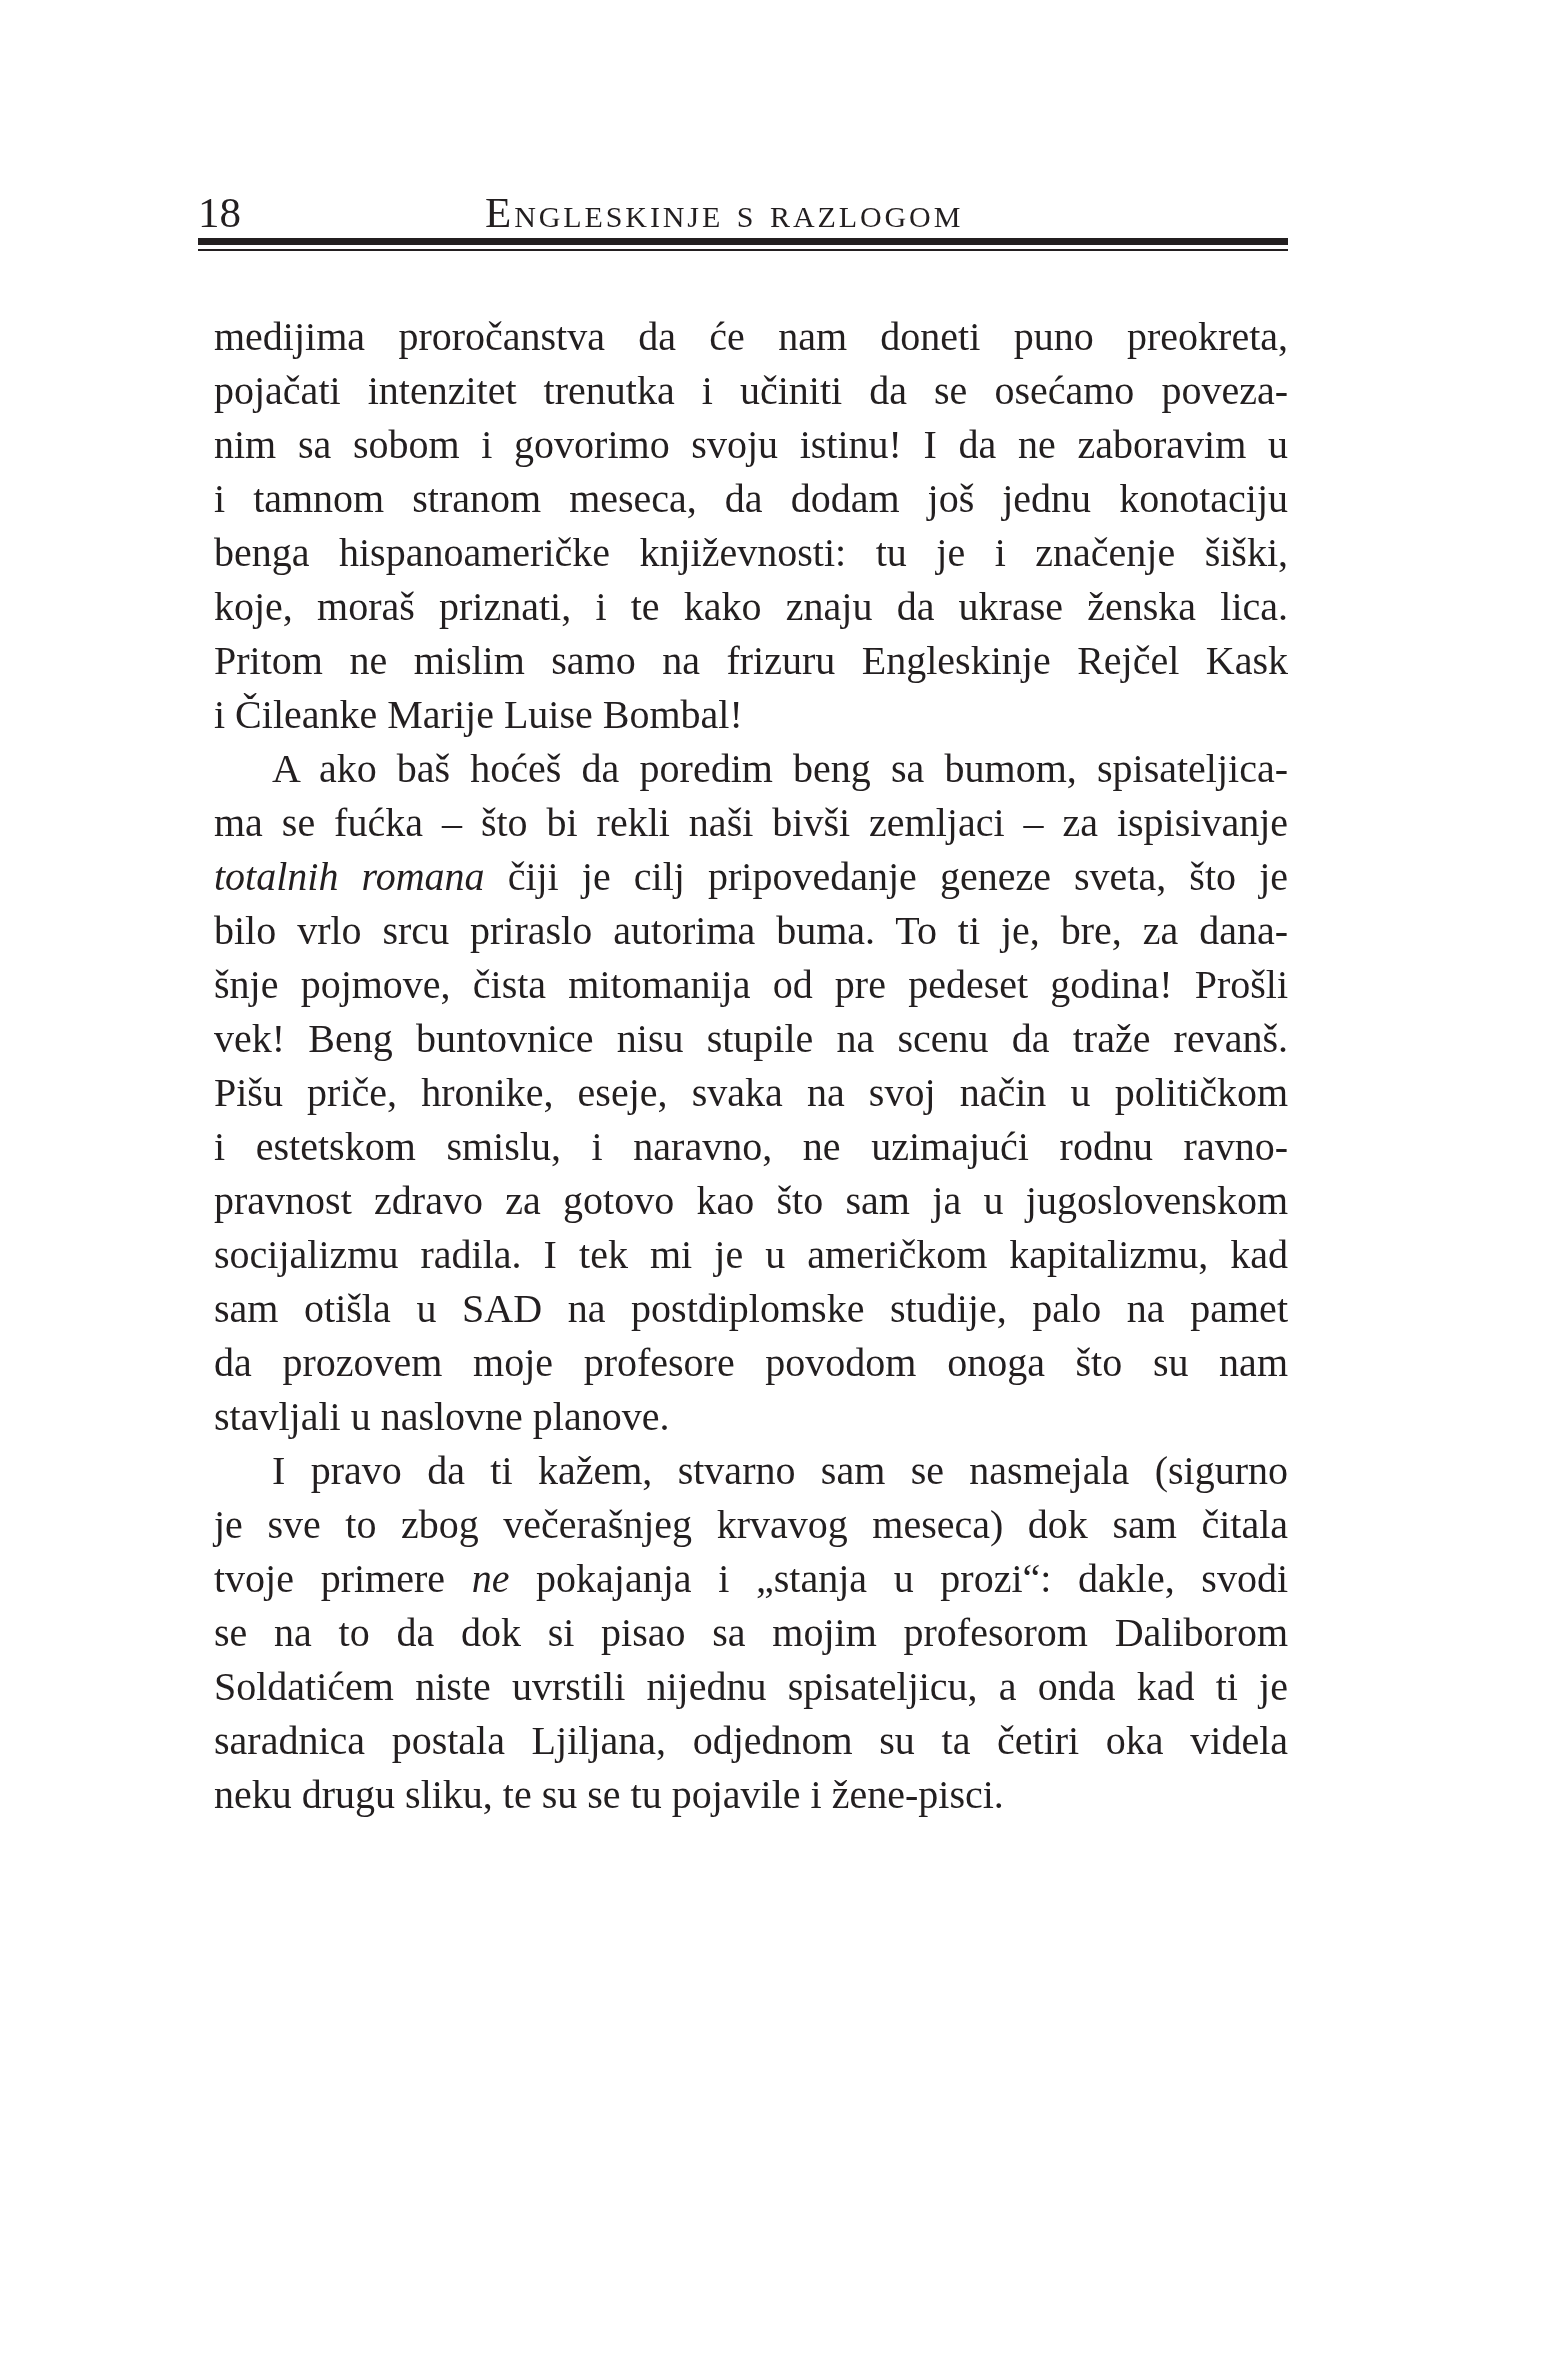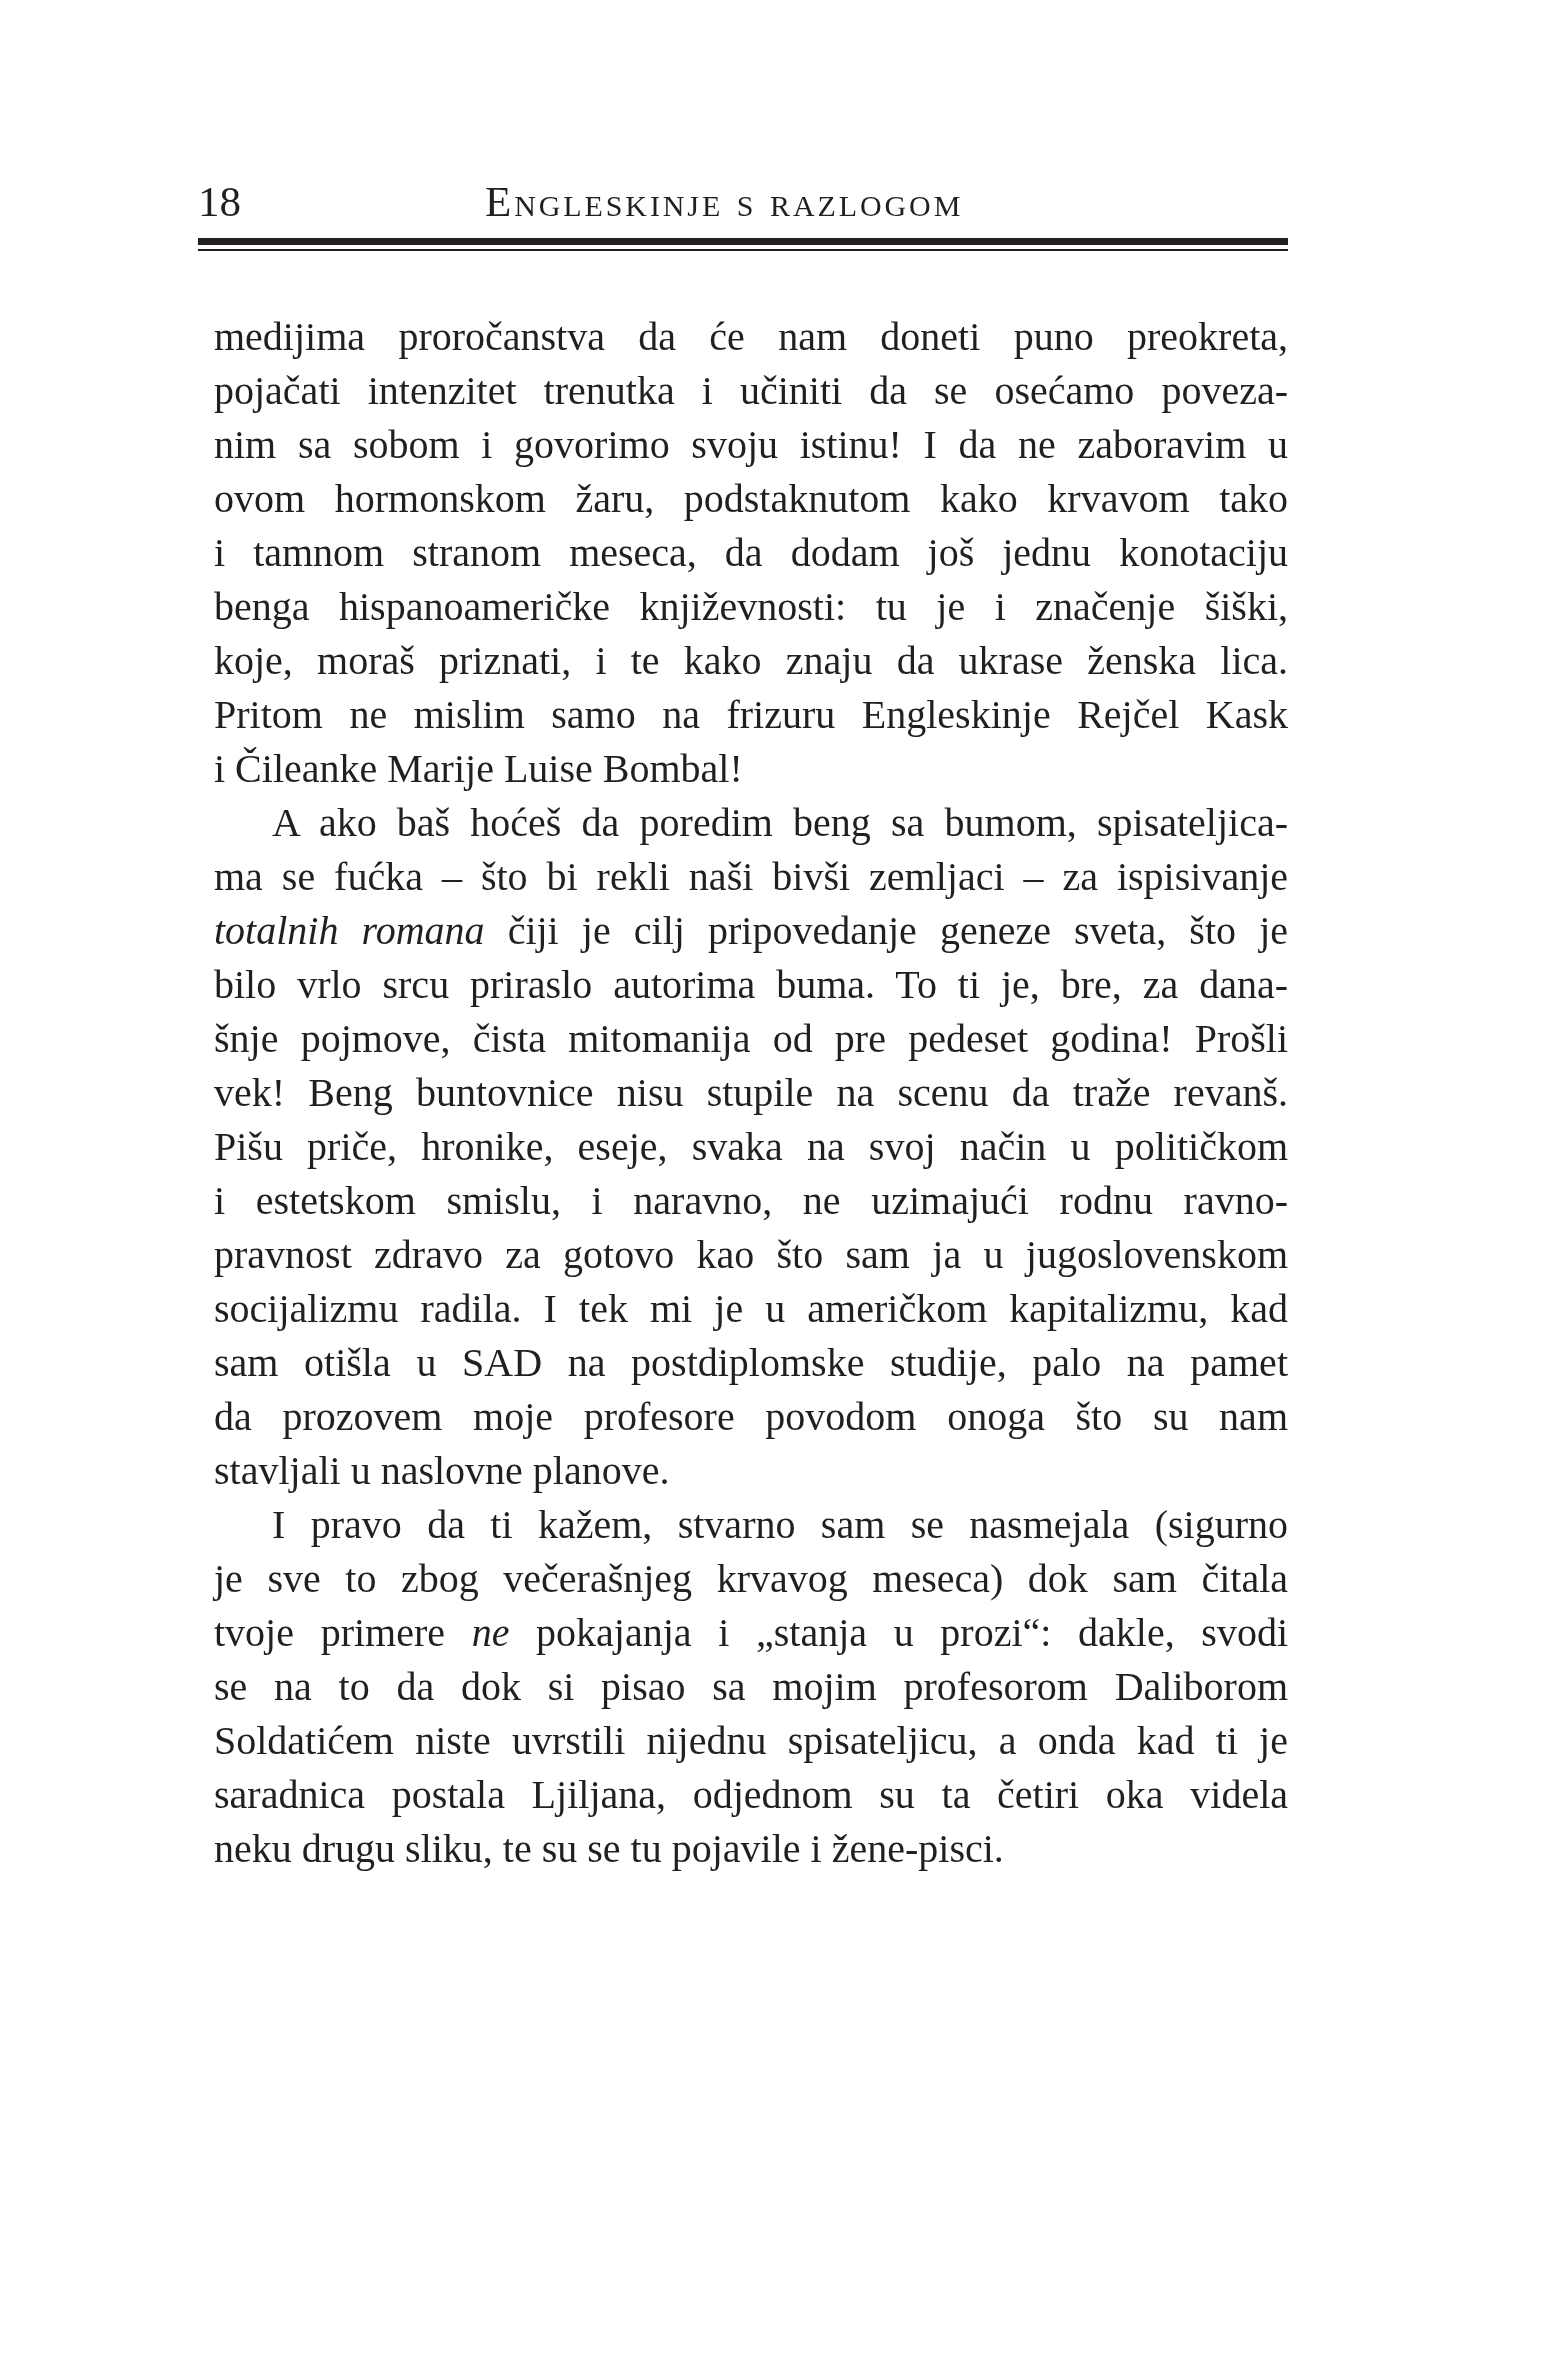--- a/index.html
+++ b/index.html
@@ -1,18 +1,18 @@
 <!DOCTYPE html>
 <html><head>
 <meta charset="utf-8">
 <style>
   html, body { margin: 0; padding: 0; background: #ffffff; }
   body { width: 1566px; height: 2373px; position: relative; overflow: hidden; color: #231f20; }
   .page { position: absolute; left: 198px; top: 0; width: 1090px; }
-  .running-head { position: absolute; top: 177px; left: 0; width: 1090px; height: 49px;
+  .running-head { position: absolute; top: 188px; left: 0; width: 1090px; height: 49px;
     font-family: "Liberation Serif", "DejaVu Serif", serif; }
   .folio { position: absolute; left: 0; top: 0; font-size: 43px; line-height: 49px; }
   .running-title { position: absolute; left: 287px; top: 0; font-size: 43px; line-height: 49px;
     font-variant: small-caps; letter-spacing: 2.9px; }
   .rule-thick { position: absolute; top: 238px; left: 0; width: 1090px; height: 6.8px; background: #231f20; }
   .rule-thin { position: absolute; top: 249px; left: 0; width: 1090px; height: 2px; background: #231f20; }
   .body-text { position: absolute; top: 310px; left: 0; width: 1090px;
     font-family: "Liberation Serif", "DejaVu Serif", serif; font-size: 40px; line-height: 54px; }
   .line { display: block; height: 54px; white-space: nowrap; text-align: justify; text-align-last: justify; margin-left: 16px; }
   .line.last { text-align-last: left; }
@@ -32,21 +32,20 @@
   </div>
   <div class="rule-thick"></div>
   <div class="rule-thin"></div>
 
   <div class="body-text">
 
     <div>
       <span class="line">medijima proročanstva da će nam doneti puno preokreta,</span>
       <span class="line">pojačati intenzitet trenutka i učiniti da se osećamo poveza-</span>
       <span class="line">nim sa sobom i govorimo svoju istinu! I da ne zaboravim u</span>
-      <span class="line">ovom hormonskom žaru, podstaknutom kako krvavom tako</span>
       <span class="line">i tamnom stranom meseca, da dodam još jednu konotaciju</span>
       <span class="line">benga hispanoameričke književnosti: tu je i značenje šiški,</span>
       <span class="line">koje, moraš priznati, i te kako znaju da ukrase ženska lica.</span>
       <span class="line">Pritom ne mislim samo na frizuru Engleskinje Rejčel Kask</span>
       <span class="line last">i Čileanke Marije Luise Bombal!</span>
     </div>
 
     <div>
       <span class="line indent">A ako baš hoćeš da poredim beng sa bumom, spisateljica-</span>
       <span class="line">ma se fućka – što bi rekli naši bivši zemljaci – za ispisivanje</span>

